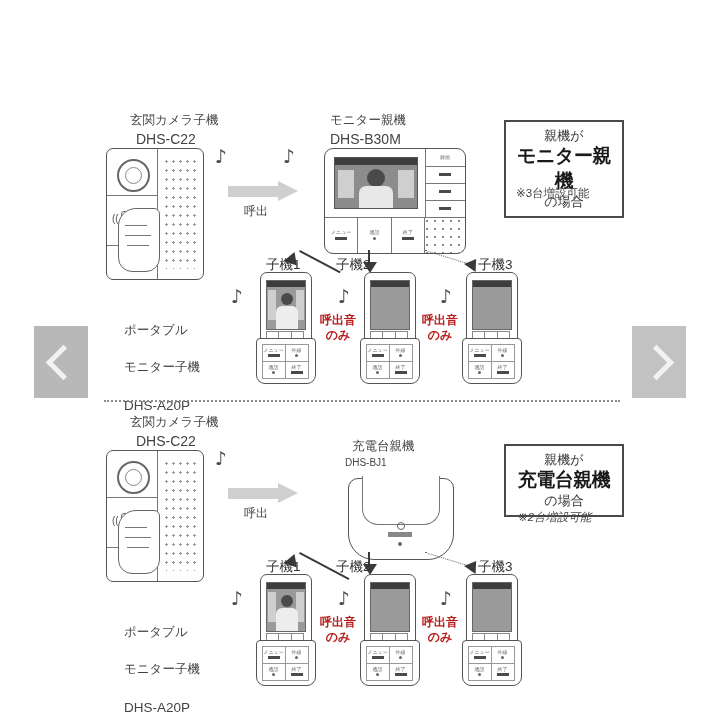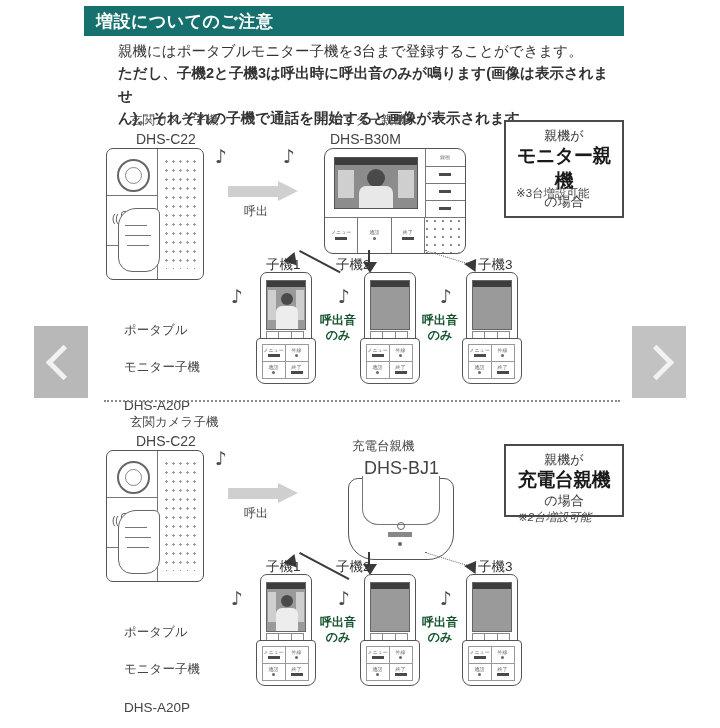--- a/index.html
+++ b/index.html
@@ -132,36 +132,28 @@
   
   .tri{position:absolute;width:0;height:0;}
   .tri.dn{border-left:7px solid transparent;border-right:7px solid transparent;border-top:11px solid #3a3a3a;}
   .tri.ur{border-left:7px solid transparent;border-right:7px solid transparent;border-bottom:11px solid #3a3a3a;}
   .line{position:absolute;background:#3a3a3a;height:1.6px;transform-origin:0 0;}
   .dline{position:absolute;height:0;border-top:1.6px dotted #6a6a6a;transform-origin:0 0;}
 
   .divider{position:absolute;left:104px;top:400px;width:516px;height:0;border-top:2px dotted #8a8a8a;}
 
   .hname{position:absolute;font-size:13.5px;color:#333;font-weight:normal;}
-  .only{position:absolute;font-size:12px;font-weight:bold;color:#14532d;line-height:1.25;text-align:center;}
+  .only{position:absolute;font-size:12px;font-weight:bold;color:#b91c1c;line-height:1.25;text-align:center;}
 </style>
 </head>
 <body>
 
 <div class="page">
 
-  <div class="hdr-bar">
-    <span class="txt">増設についてのご注意</span>
-  </div>
-
-  <div class="intro">
-    <div class="l1">親機にはポータブルモニター子機を3台まで登録することができます。</div>
-    <div class="l2">ただし、子機2と子機3は呼出時に呼出音のみが鳴ります(画像は表示されませ</div>
-    <div class="l2">ん)。それぞれの子機で通話を開始すると画像が表示されます。</div>
-  </div>
+
 
   <div class="navbtn left">
     <span class="chev"></span>
   </div>
   <div class="navbtn right">
     <span class="chev"></span>
   </div>
 
   <div>
 
@@ -403,21 +395,21 @@
 
     <div class="note" style="left:215px;top:447px;">♪</div>
 
     <div class="bigarrow" style="left:228px;top:484px;">
       <div class="shaft"></div>
         <div class="head"></div>
     </div>
     <div class="lbl" style="left:244px;top:505px;font-size:12px;">呼出</div>
 
     <div class="lbl" style="left:352px;top:438px;">充電台親機</div>
-    <div class="lbl" style="left:364px;top:456px;font-size:18px;">DHS-BJ1</div>
+    <div class="lbl" style="left:345px;top:456px;font-size:10px;">DHS-BJ1</div>
 
     <div class="cradle" style="left:348px;top:478px;">
       <div class="shell"></div>
       <div class="notch"></div>
       <div class="dot"></div>
       <div class="lbl2"></div>
       <div class="dot2"></div>
     </div>
 
     <div class="infobox" style="left:504px;top:444px;width:120px;">

